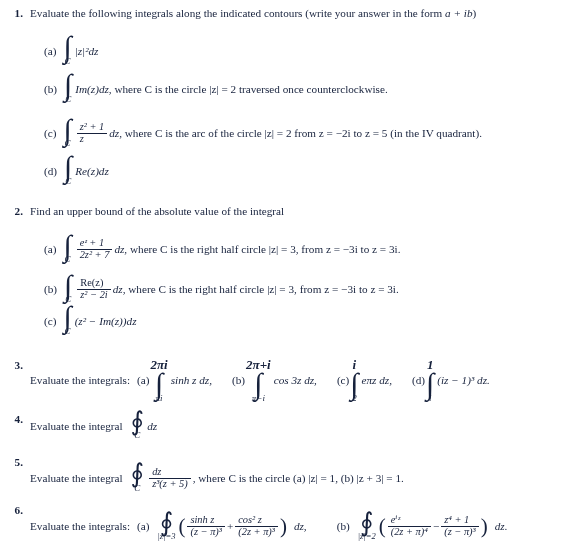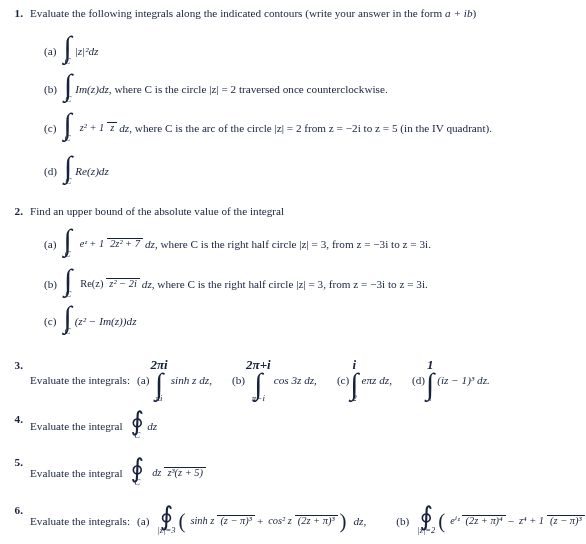--- a/index.html
+++ b/index.html
@@ -100,22 +100,21 @@
   .ointsign {
     font-size: 26px;
     line-height: 0.78;
     font-style: normal;
     display: block;
   }
 
   
   .frac {
     display: inline-flex;
-    flex-direction: row;
-    align-items: center;
+    flex-direction: column;
     vertical-align: middle;
     margin: 12px 2px;
     line-height: 1.05;
   }
   .frac .num {
     padding: 0 3px 0px 3px;
     font-size: 10.4px;
   }
   .frac .den {
     border-top: 1px solid #16213c;
@@ -338,20 +337,21 @@
         <span>Evaluate the integral</span>
         <span class="spacer-sm"></span>
         <span class="intwrap">
           <span class="ointsign">∮</span>
           <span class="intsub">C</span>
         </span>
         <span class="frac">
           <span class="num mi">dz</span>
           <span class="den mi">z³(z + 5)</span>
         </span>
+        <span>, where C is the circle (a) |z| = 1, (b) |z + 3| = 1.</span>
       </div>
     </div>
   </div>
 
   <div class="block" style="top:503px;">
     <div class="problem">
       <div class="pnum">6.</div>
       <div class="pbody row-inline">
         <span>Evaluate the integrals:</span>
         <span class="spacer-sm"></span>

